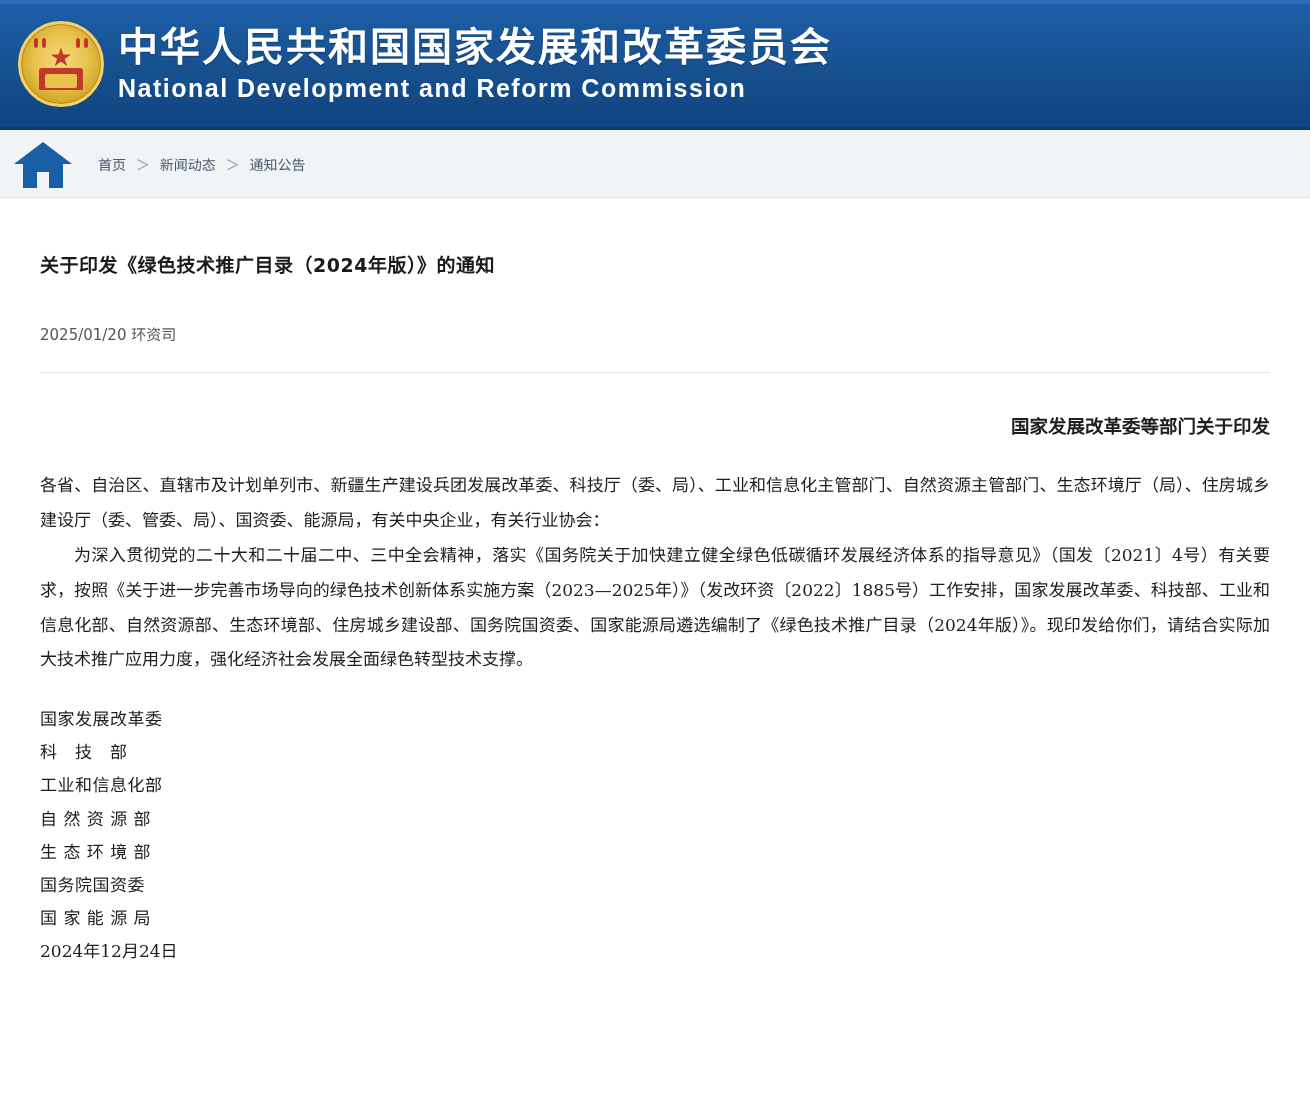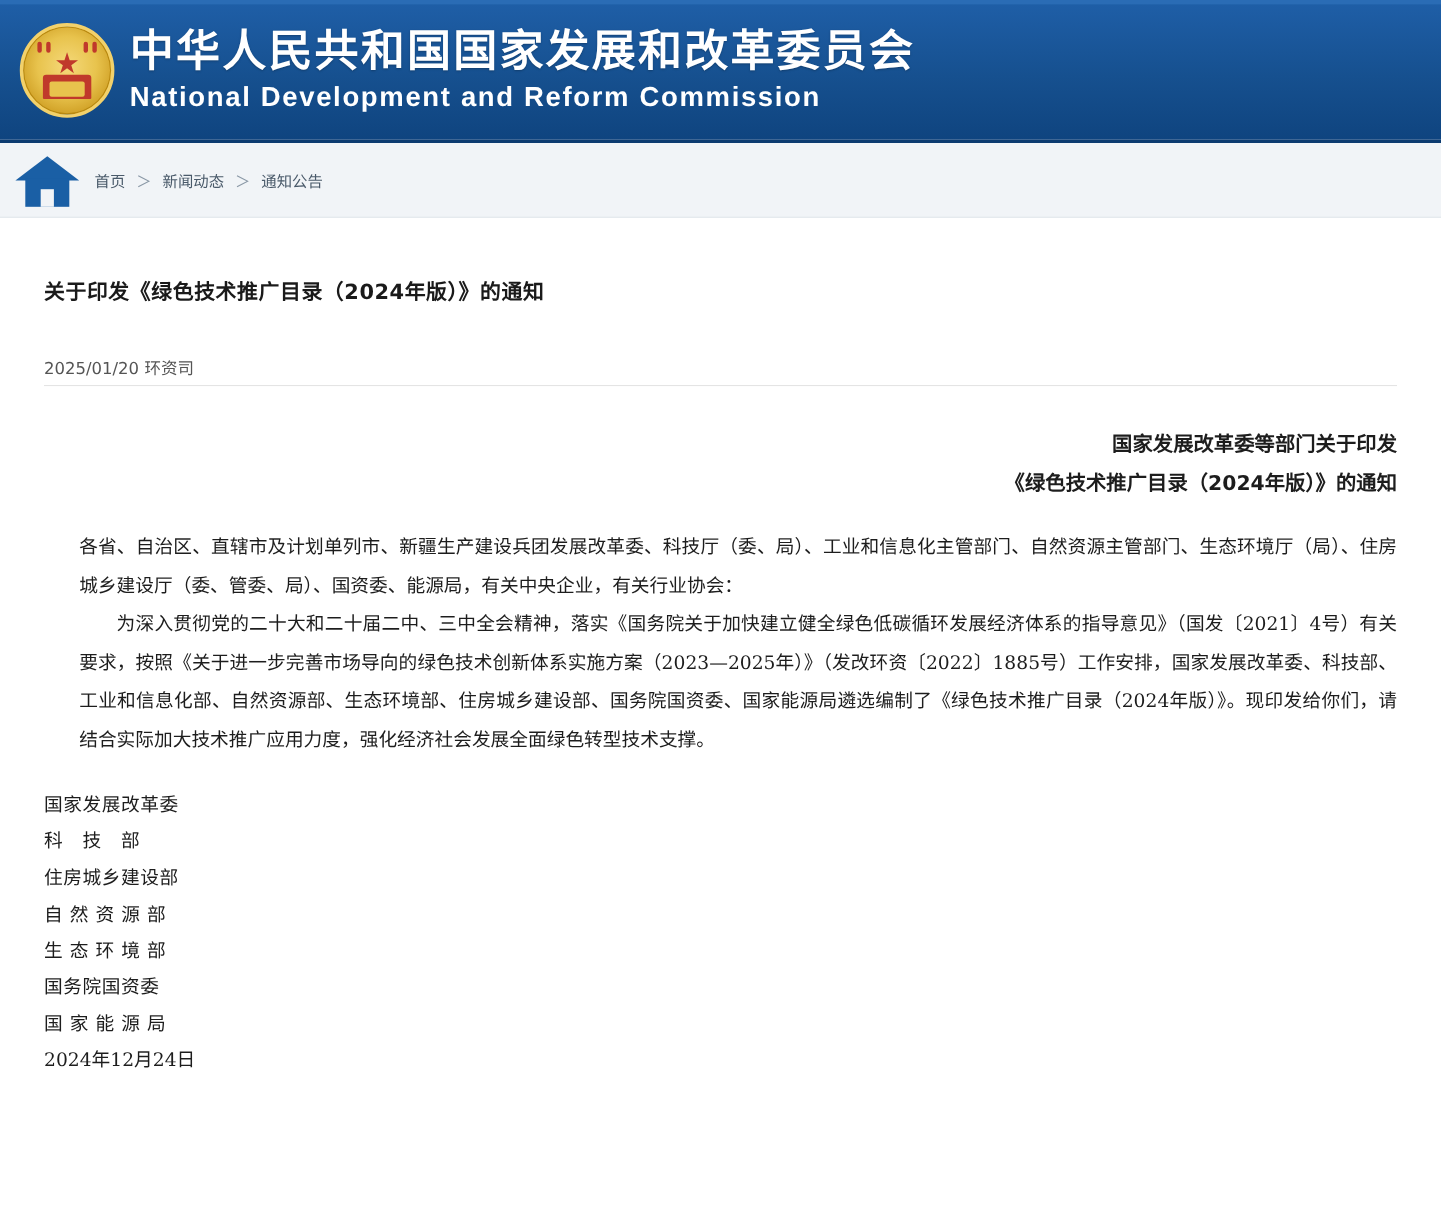--- a/index.html
+++ b/index.html
@@ -111,42 +111,42 @@
     background: #1a5fa5;
   }
   .home-icon .door {
     position: absolute; left: 23px; top: 32px;
     width: 12px; height: 16px;
     background: #f1f4f7;
   }
   .crumbs {
     font-size: 14px;
     color: #4a5a6a;
-    margin-left: 12px;
+    margin-left: 24px;
   }
   .crumbs a { color: #4a5a6a; text-decoration: none; }
   .crumbs .sep { margin: 0 6px; color: #8a98a6; }
   
   .article {
     padding: 0 40px;
     max-width: 1310px;
   }
   .doc-title {
     font-size: 19px;
     font-weight: 700;
     color: #1a1a1a;
     padding-top: 52px;
     letter-spacing: .5px;
     font-family: "DejaVu Sans","Liberation Sans",sans-serif;
   }
   .doc-meta {
     font-size: 15px;
     color: #555;
     padding-top: 46px;
-    padding-bottom: 6px;
+    padding-bottom: 28px;
     border-bottom: 1px solid #e4e4e4;
     font-family: "DejaVu Sans","Liberation Sans",sans-serif;
   }
   .body-wrap {
     padding-top: 36px;
     font-size: 17px;
     line-height: 2.05;
     color: #1d1d1d;
     font-family: "DejaVu Serif", "Liberation Serif", serif;
   }
@@ -159,21 +159,20 @@
   }
   .docnum {
     margin-top: 26px;
     font-size: 17px;
     font-family: "DejaVu Serif","Liberation Serif",serif;
   }
   .para {
     margin-top: 24px;
     text-align: justify;
     text-justify: inter-ideograph;
-    margin-left: 32px;
   }
   .para.indent { margin-top: 0; text-indent: 2em; }
   .signoff {
     margin-top: 26px;
     text-align: left;
     line-height: 1.95;
     font-size: 17px;
     font-family: "DejaVu Serif","Liberation Serif",serif;
   }
   .signoff div { letter-spacing: .5px; }
@@ -221,30 +220,29 @@
     <div class="doc-title">关于印发《绿色技术推广目录（2024年版）》的通知</div>
 
     <div class="doc-meta">
       <span>2025/01/20</span>
       <span>环资司</span>
     </div>
 
     <div class="body-wrap">
 
       <div class="ctr head-line">国家发展改革委等部门关于印发</div>
-      <div class="ctr head-line">《绿色技术推广目录（2024年版）》的通知</div>
 
 
       <div class="para">各省、自治区、直辖市及计划单列市、新疆生产建设兵团发展改革委、科技厅（委、局）、工业和信息化主管部门、自然资源主管部门、生态环境厅（局）、住房城乡建设厅（委、管委、局）、国资委、能源局，有关中央企业，有关行业协会：</div>
       <div class="para indent">为深入贯彻党的二十大和二十届二中、三中全会精神，落实《国务院关于加快建立健全绿色低碳循环发展经济体系的指导意见》（国发〔2021〕4号）有关要求，按照《关于进一步完善市场导向的绿色技术创新体系实施方案（2023—2025年）》（发改环资〔2022〕1885号）工作安排，国家发展改革委、科技部、工业和信息化部、自然资源部、生态环境部、住房城乡建设部、国务院国资委、国家能源局遴选编制了《绿色技术推广目录（2024年版）》。现印发给你们，请结合实际加大技术推广应用力度，强化经济社会发展全面绿色转型技术支撑。</div>
 
       <div class="signoff">
         <div>国家发展改革委</div>
         <div>科　技　部</div>
-        <div>住房城乡建设部</div>
+        <div>工业和信息化部</div>
         <div>自 然 资 源 部</div>
         <div>生 态 环 境 部</div>
         <div>国务院国资委</div>
         <div>国 家 能 源 局</div>
         <div class="date">2024年12月24日</div>
       </div>
 
     </div>
   </div>
 </div>

